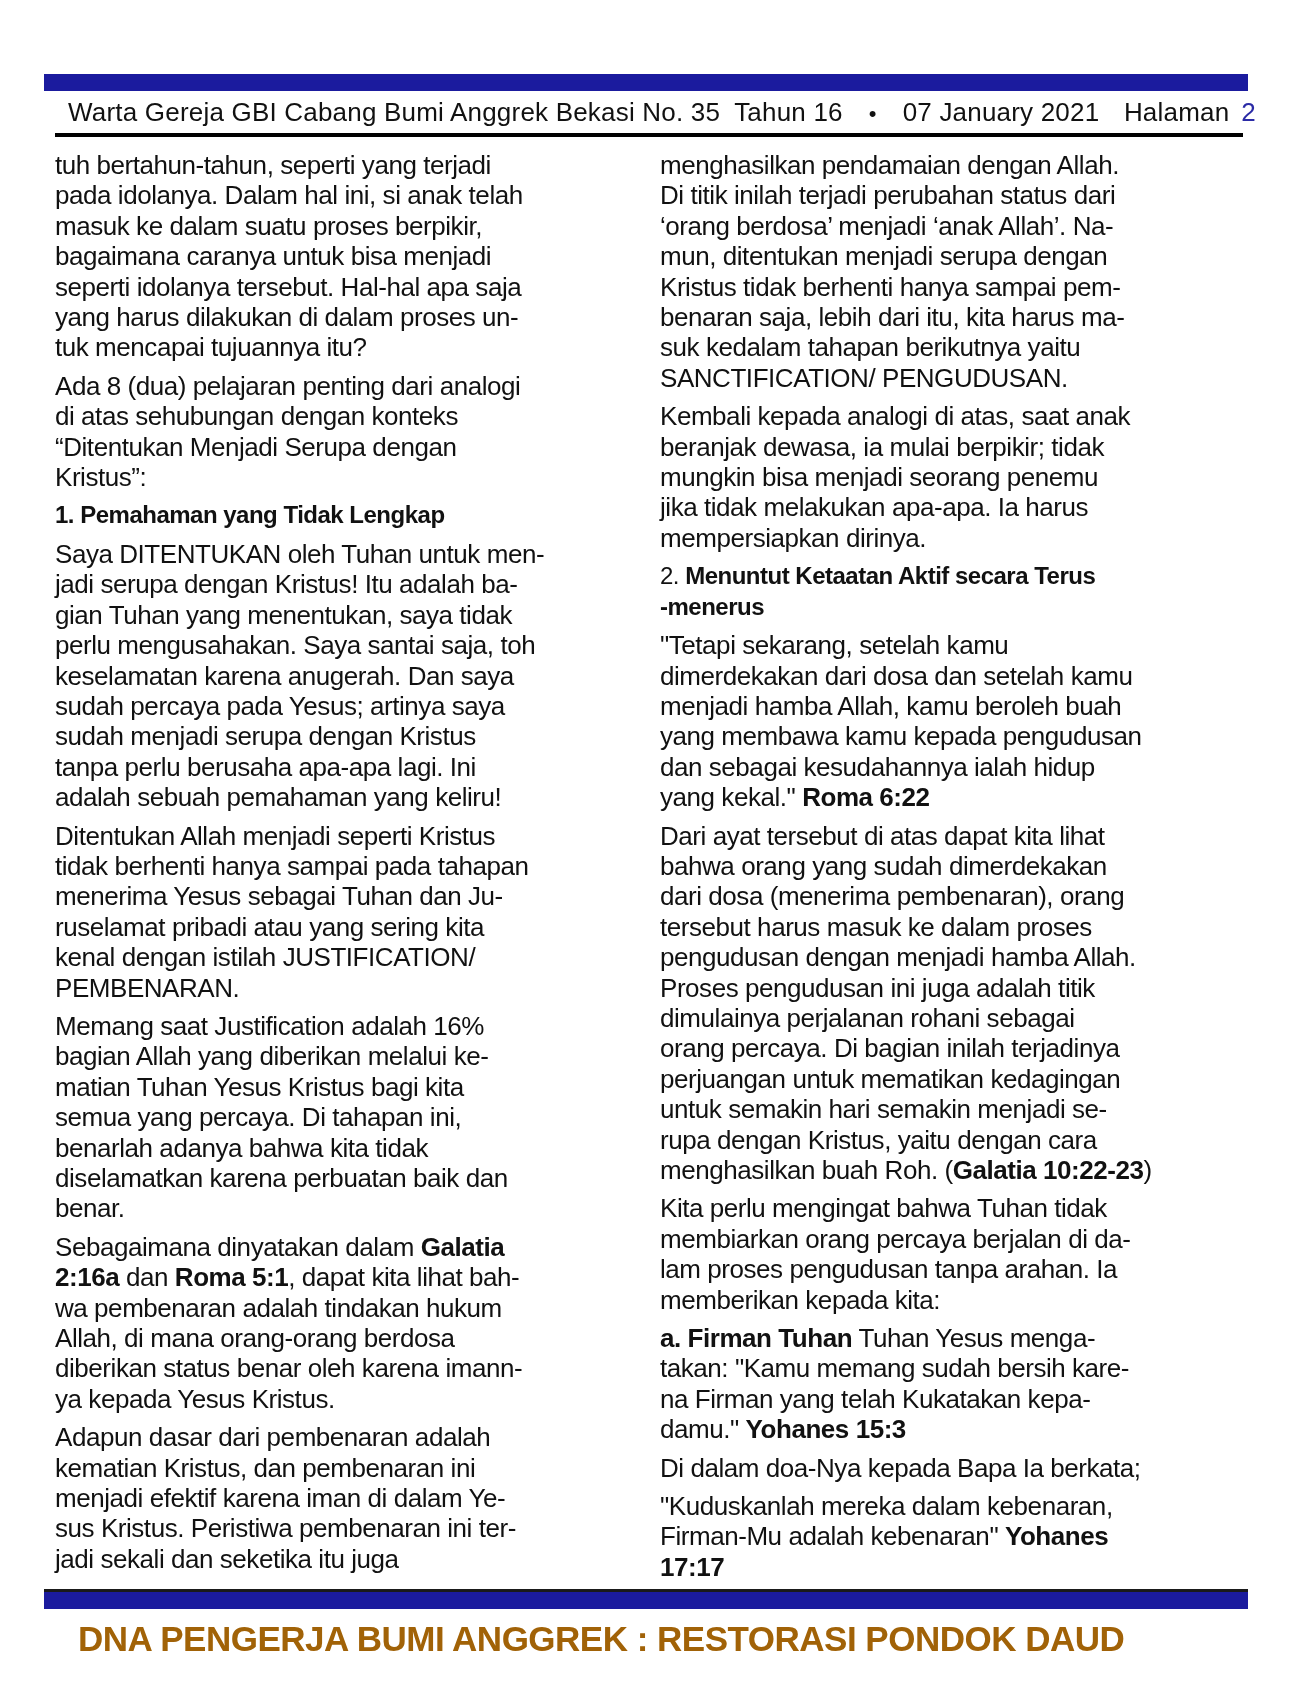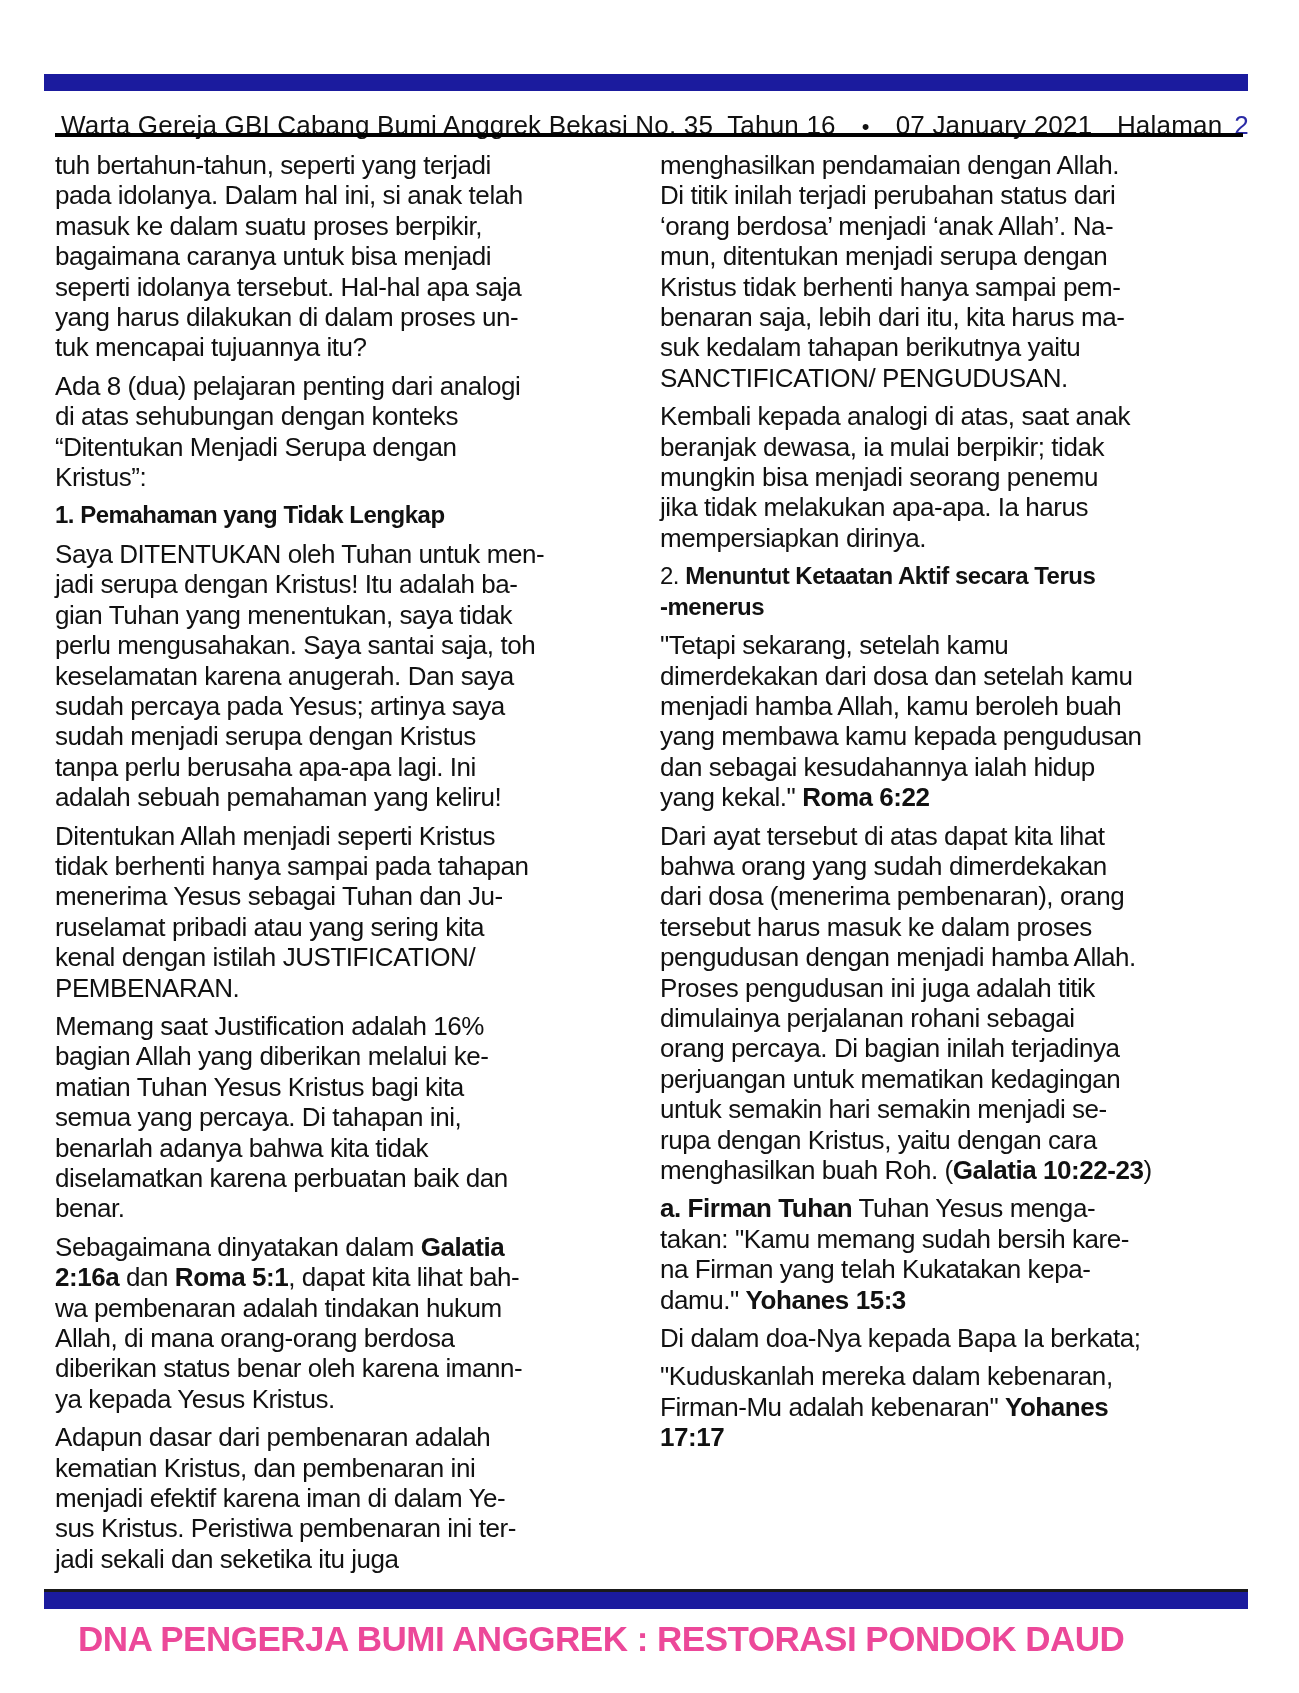--- a/index.html
+++ b/index.html
@@ -17,27 +17,26 @@
     position:relative;
     overflow:hidden;
   }
   
   .topbar{
     position:absolute;left:44px;top:74px;
     width:1204px;height:17px;
     background:var(--accent);
   }
   .header-row{
-    position:absolute;left:61px;top:95px;
+    position:absolute;left:68px;top:95px;
     width:1188px;height:34px;
     font-size:26px;line-height:34px;
     letter-spacing:0.2px;
     display:flex;align-items:baseline;
     white-space:nowrap;
-    margin-top:13px;
   }
   .header-row .year{margin-left:14px;}
   .header-row .bullet{margin:0 26px;font-size:22px;}
   .header-row .spacer{flex:1;}
   .header-row .pagenum{color:var(--pagenum);margin-left:12px;}
   .header-rule{
     position:absolute;left:55px;top:133px;
     width:1188px;height:4px;
     background:var(--rule);
   }
@@ -63,21 +62,21 @@
     position:absolute;left:44px;top:1589px;width:1204px;
   }
   .footer-rule{height:3px;background:#1a1a1a;}
   .footer-bar{height:17px;background:var(--accent);}
   .footer-text{
     margin-top:10px;
     padding-left:34px;
     font-size:35px;
     font-weight:bold;
     letter-spacing:-0.5px;
-    color:#ec4899;
+    color:#a16207;
     white-space:nowrap;
   }
 </style>
 </head>
 <body>
 
 <header>
   <div class="topbar"></div>
   <div class="header-row">
     <span>Warta Gereja GBI Cabang Bumi Anggrek Bekasi No. 35</span>
@@ -167,20 +166,24 @@
 dari dosa (menerima pembenaran), orang
 tersebut harus masuk ke dalam proses
 pengudusan dengan menjadi hamba Allah.
 Proses pengudusan ini juga adalah titik
 dimulainya perjalanan rohani sebagai
 orang percaya. Di bagian inilah terjadinya
 perjuangan untuk mematikan kedagingan
 untuk semakin hari semakin menjadi se-
 rupa dengan Kristus, yaitu dengan cara
 menghasilkan buah Roh. (</span><span class="b">Galatia 10:22-23</span><span>)</span></p>
+      <p class="para"><span>Kita perlu mengingat bahwa Tuhan tidak
+membiarkan orang percaya berjalan di da-
+lam proses pengudusan tanpa arahan. Ia
+memberikan kepada kita:</span></p>
       <p class="para"><span class="b">a. Firman Tuhan</span><span> Tuhan Yesus menga-
 takan:  "</span><span class="i">Kamu memang sudah bersih kare-
 na Firman yang telah Kukatakan kepa-
 damu."</span><span>  </span><span class="b">Yohanes 15:3</span></p>
       <p class="para"><span>Di dalam doa-Nya kepada Bapa Ia berkata;</span></p>
       <p class="para"><span>"</span><span class="i">Kuduskanlah mereka dalam kebenaran,
 Firman-Mu adalah kebenaran</span><span>" </span><span class="b">Yohanes
 17:17</span></p>
     </section>
 </main>

